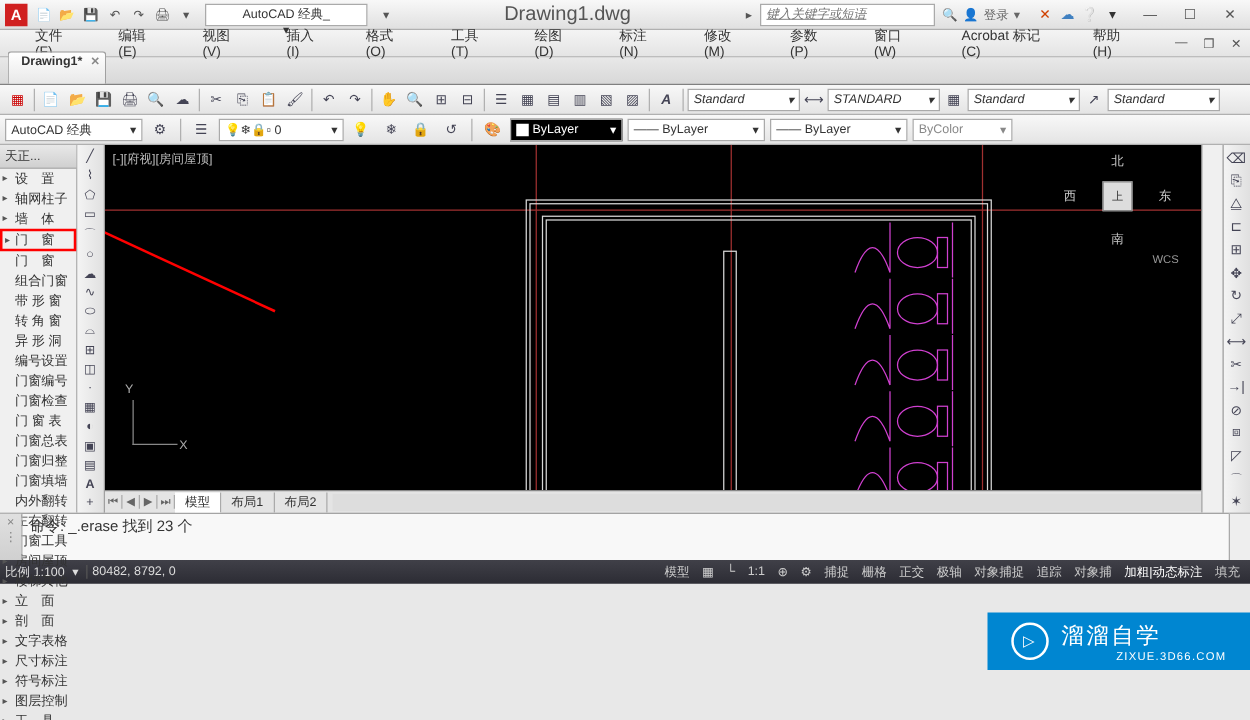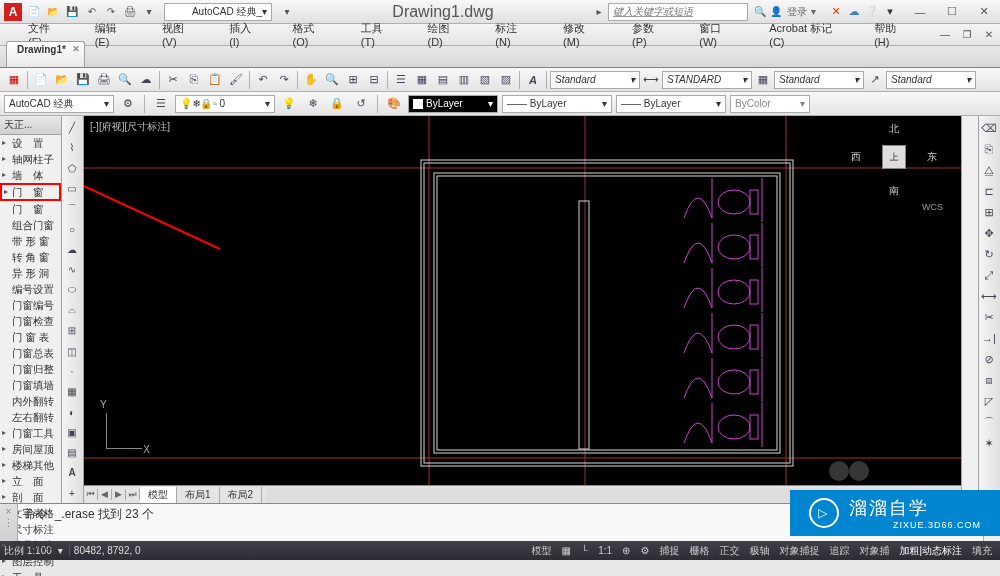--- a/index.html
+++ b/index.html
@@ -3,21 +3,21 @@
 <meta charset="utf-8">
 <style>
   * { margin: 0; padding: 0; box-sizing: border-box; font-family: "Microsoft YaHei", SimSun, sans-serif; }
   body { background: #e8e8e8; width: 1000px; height: 576px; overflow: hidden; font-size: 11px; color: #333; }
   
   
   .titlebar { height: 24px; background: linear-gradient(#f8f8f8, #e0e0e0); display: flex; align-items: center; border-bottom: 1px solid #b0b0b0; }
   .app-icon { width: 18px; height: 18px; margin: 0 4px; background: #d02020; color: #fff; font-weight: bold; text-align: center; line-height: 18px; font-size: 12px; }
   .qat { display: flex; gap: 1px; }
   .qat-btn { width: 18px; height: 18px; display: flex; align-items: center; justify-content: center; font-size: 10px; color: #555; cursor: pointer; }
-  .workspace-sel { margin: 0 6px; height: 18px; border: 1px solid #aaa; background: #fff; font-size: 10px; padding: 0 4px; width: 108px; display: flex; align-items: center; justify-content: flex-end; }
+  .workspace-sel { margin: 0 6px; height: 18px; border: 1px solid #aaa; background: #fff; font-size: 10px; padding: 0 4px; width: 130px; display: flex; align-items: center; justify-content: flex-start; flex-direction: column; }
   .title-center { flex: 1; text-align: center; font-size: 16px; color: #555; }
   .search-b { width: 140px; height: 18px; border: 1px solid #aaa; background: #fff; font-size: 10px; padding: 0 4px; color: #999; font-style: italic; text-decoration: underline; }
   .info-center { display: flex; gap: 4px; align-items: center; margin: 0 6px; font-size: 10px; color: #666; }
   .cloud-icons { display: flex; gap: 2px; margin: 0 6px; }
   .cloud-icons span { width: 16px; height: 16px; display: flex; align-items: center; justify-content: center; font-size: 11px; }
   .win-ctrl { display: flex; margin-left: auto; }
   .win-btn { width: 32px; height: 22px; display: flex; align-items: center; justify-content: center; font-size: 11px; color: #555; cursor: pointer; }
   
   
   .menubar { height: 22px; background: linear-gradient(#f4f4f4, #e4e4e4); display: flex; align-items: center; padding-left: 20px; gap: 18px; border-bottom: 1px solid #b0b0b0; }
@@ -31,21 +31,21 @@
   
   .toolbar { height: 24px; background: linear-gradient(#f8f8f8, #e4e4e4); display: flex; align-items: center; padding: 0 4px; gap: 1px; border-bottom: 1px solid #b0b0b0; }
   .tbtn { width: 20px; height: 20px; display: flex; align-items: center; justify-content: center; font-size: 11px; color: #445; cursor: pointer; border: 1px solid transparent; }
   .tsep { width: 1px; height: 18px; background: #b0b0b0; margin: 0 2px; }
   .tcombo { height: 18px; border: 1px solid #aaa; background: #fff; font-size: 10px; padding: 0 4px; display: flex; align-items: center; justify-content: space-between; font-style: italic; }
   
   .proprow { height: 24px; background: linear-gradient(#f8f8f8, #e4e4e4); display: flex; align-items: center; padding: 0 4px; gap: 4px; border-bottom: 1px solid #b0b0b0; }
   .prop-combo { height: 18px; border: 1px solid #aaa; background: #fff; font-size: 10px; padding: 0 4px; display: flex; align-items: center; justify-content: space-between; }
   
   
-  .main { display: flex; height: 387px; justify-content: flex-end; }
+  .main { display: flex; height: 294px; justify-content: flex-end; }
   
   
   .side-left { width: 62px; background: #f0f0f0; border-right: 1px solid #a0a0a0; font-size: 11px; }
   .side-title { background: linear-gradient(#e8e8e8, #d0d0d0); padding: 2px 4px; border-bottom: 1px solid #a0a0a0; font-size: 10px; }
   .side-item { padding: 1px 4px 1px 12px; font-size: 10.5px; cursor: pointer; line-height: 14px; white-space: nowrap; position: relative; }
   .side-item.arrow::before { content: "▸"; position: absolute; left: 2px; font-size: 8px; color: #555; }
   .side-highlight { border: 2px solid #ff0000; padding: 0px 2px 0px 10px; }
   
   
   .dpal { width: 22px; background: linear-gradient(90deg, #f4f4f4, #e0e0e0); border-right: 1px solid #a0a0a0; display: flex; flex-direction: column; gap: 1px; padding-top: 2px; }
@@ -322,21 +322,21 @@
     <div class="tbtn">▦</div>
     <div class="tbtn">◐</div>
     <div class="tbtn">▣</div>
     <div class="tbtn">▤</div>
     <div class="tbtn" style="font-weight:bold">A</div>
     <div class="tbtn">+</div>
   </div>
 
   <div class="canvas-wrap">
     <div class="canvas">
-      <div class="vlabel">[-][府视][尺寸标注]</div>
+      <div class="vlabel">[-][府视][房间屋顶]</div>
 
       <svg width="100%" height="100%" style="position:absolute;left:0;top:0">
 
         <line x1="0" y1="52" x2="880" y2="52" stroke="#a03030" stroke-width="1"></line>
         <line x1="0" y1="342" x2="880" y2="342" stroke="#a03030" stroke-width="1"></line>
         <line x1="345" y1="0" x2="345" y2="380" stroke="#a03030" stroke-width="1"></line>
         <line x1="501" y1="0" x2="501" y2="380" stroke="#a03030" stroke-width="1"></line>
         <line x1="702" y1="0" x2="702" y2="380" stroke="#a03030" stroke-width="1"></line>
 
         <rect x="337" y="44" width="372" height="306" fill="none" stroke="#d8d8d8" stroke-width="1"></rect>

